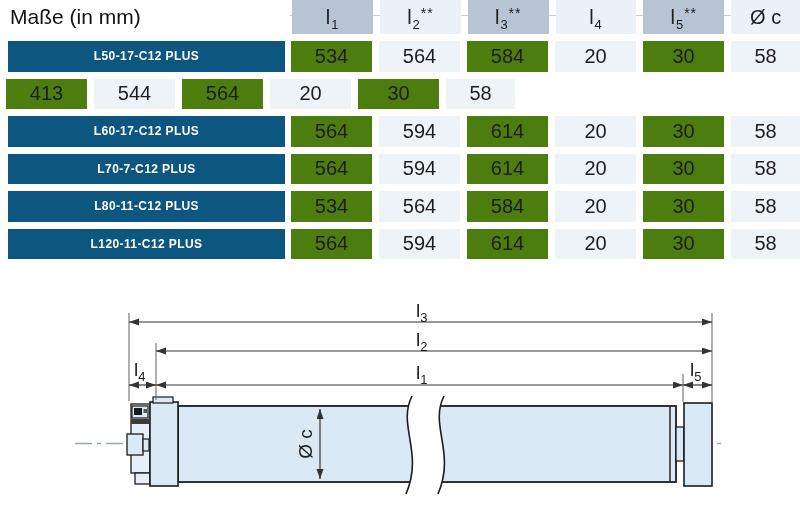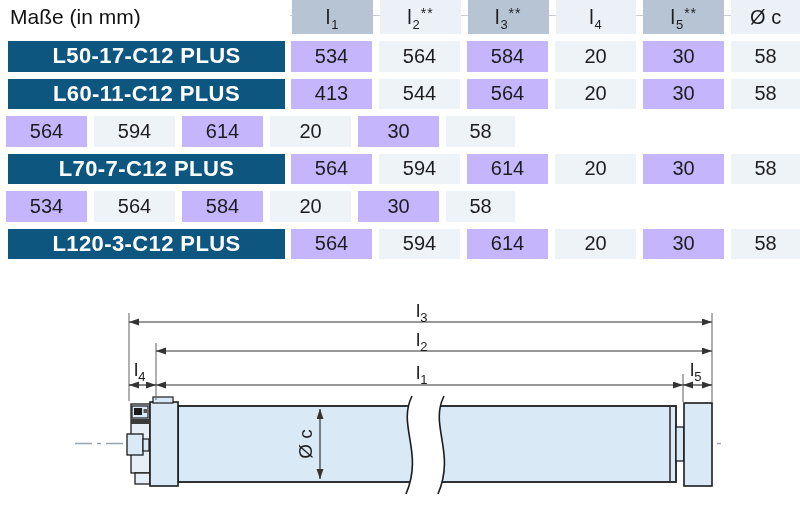--- a/index.html
+++ b/index.html
@@ -9,30 +9,30 @@
   
   #dim-table{position:absolute;left:0;top:16;width:800px;}
   .trow{display:flex;align-items:stretch;margin-bottom:7px;}
   .trow.hdr{height:34px;}
   .trow.data{height:30.5px;}
   .cell{display:flex;align-items:center;justify-content:center;
         font-size:20px;color:#1d1d1f;}
   .c-model{width:277px;margin-left:8px;}
   .hdr .c-model{background:transparent;justify-content:flex-start;padding-left:2px;
         font-size:21px;color:#111;}
-  .data .c-model{background:#0d567f;color:#ffffff;font-weight:bold;font-size:22px;
+  .data .c-model{background:#0d567f;color:#ffffff;font-weight:bold;font-size:12px;
         letter-spacing:.4px;}
   .c-val{width:81px;}
   .c-val.first{margin-left:6px;}
   .c-val + .c-val{margin-left:7px;}
   .c-val.last{width:69px;}
   
   .hdr .col-dark{background:#b7c4d3;}
   .hdr .col-light{background:#ecf1f7;}
-  .data .col-dark{background:#c4b5fd;}
+  .data .col-dark{background:#4d7c0f;}
   .data .col-light{background:#eef3f8;}
   .dimlbl{display:inline-flex;align-items:baseline;}
   .dimlbl .sub{font-size:13px;position:relative;top:5px;margin-left:1px;}
   .dimlbl .sup{font-size:14px;position:relative;top:-6px;margin-left:1px;letter-spacing:1px;}
   #top-rule{position:absolute;left:290px;top:15px;width:510px;height:1px;background:#c9ced6;}
 
   
   #diagram{position:absolute;left:0;top:288px;}
   .dimtext{font-size:19px;fill:#1c1c1c;}
   .dimsub{font-size:13px;}
@@ -94,59 +94,60 @@
       <div class="cell c-model">L50-17-C12 PLUS</div>
       <div class="cell c-val first col-dark">534</div>
       <div class="cell c-val col-light">564</div>
       <div class="cell c-val col-dark">584</div>
       <div class="cell c-val col-light">20</div>
       <div class="cell c-val col-dark">30</div>
       <div class="cell c-val last col-light">58</div>
     </div>
 
     <div class="trow data">
-      <div class="cell c-model">L60-11-C12 PLUS</div>
       <div class="cell c-val first col-dark">413</div>
       <div class="cell c-val col-light">544</div>
       <div class="cell c-val col-dark">564</div>
       <div class="cell c-val col-light">20</div>
       <div class="cell c-val col-dark">30</div>
       <div class="cell c-val last col-light">58</div>
     </div>
 
     <div class="trow data">
+      <div class="cell c-model">L60-17-C12 PLUS</div>
       <div class="cell c-val first col-dark">564</div>
       <div class="cell c-val col-light">594</div>
       <div class="cell c-val col-dark">614</div>
       <div class="cell c-val col-light">20</div>
       <div class="cell c-val col-dark">30</div>
       <div class="cell c-val last col-light">58</div>
     </div>
 
     <div class="trow data">
       <div class="cell c-model">L70-7-C12 PLUS</div>
       <div class="cell c-val first col-dark">564</div>
       <div class="cell c-val col-light">594</div>
       <div class="cell c-val col-dark">614</div>
       <div class="cell c-val col-light">20</div>
       <div class="cell c-val col-dark">30</div>
       <div class="cell c-val last col-light">58</div>
     </div>
 
     <div class="trow data">
+      <div class="cell c-model">L80-11-C12 PLUS</div>
       <div class="cell c-val first col-dark">534</div>
       <div class="cell c-val col-light">564</div>
       <div class="cell c-val col-dark">584</div>
       <div class="cell c-val col-light">20</div>
       <div class="cell c-val col-dark">30</div>
       <div class="cell c-val last col-light">58</div>
     </div>
 
     <div class="trow data">
-      <div class="cell c-model">L120-3-C12 PLUS</div>
+      <div class="cell c-model">L120-11-C12 PLUS</div>
       <div class="cell c-val first col-dark">564</div>
       <div class="cell c-val col-light">594</div>
       <div class="cell c-val col-dark">614</div>
       <div class="cell c-val col-light">20</div>
       <div class="cell c-val col-dark">30</div>
       <div class="cell c-val last col-light">58</div>
     </div>
   </div>
 
   <svg id="diagram" width="800" height="230" viewBox="0 288 800 230">

